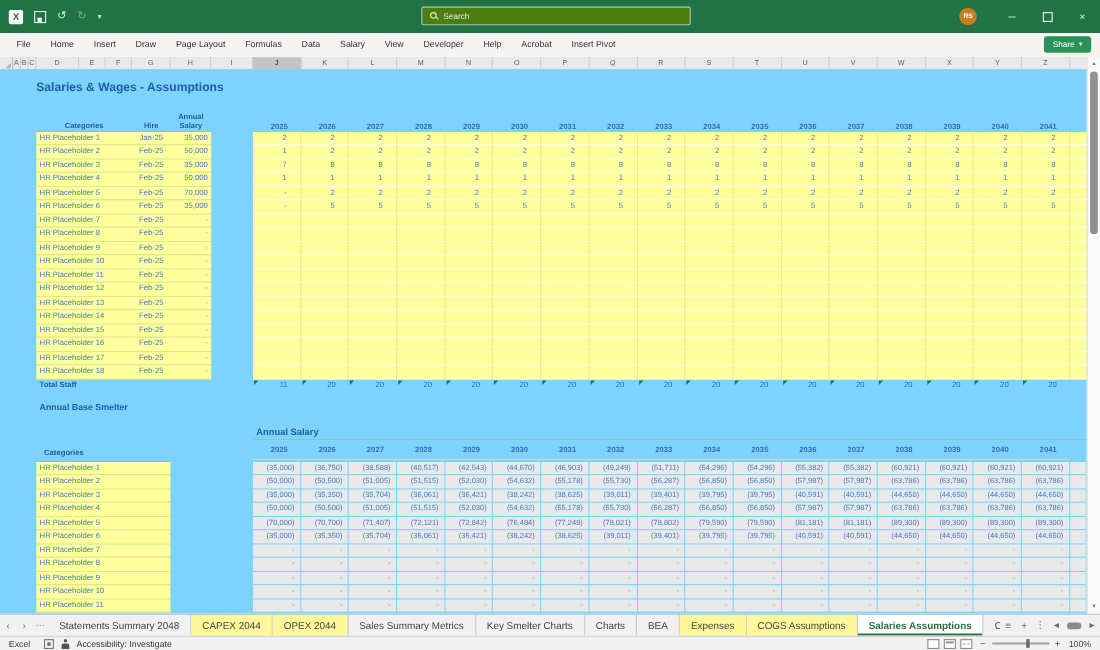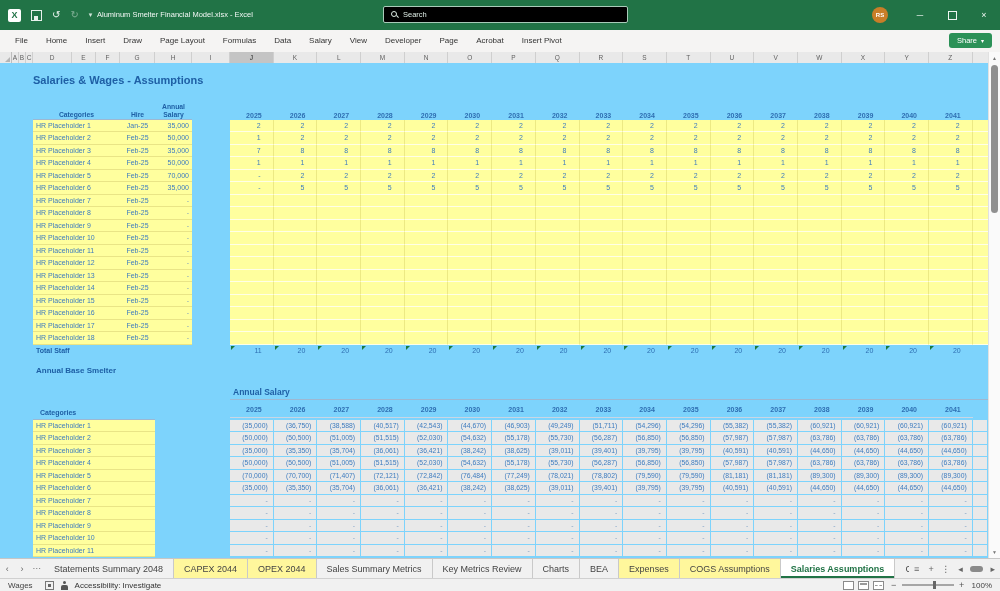--- a/index.html
+++ b/index.html
@@ -9,21 +9,21 @@
   
   #titlebar{position:absolute;top:0;left:0;right:0;height:30px;background:#217346;color:#fff;}
   .qat{position:absolute;left:8px;top:0;height:30px;display:flex;align-items:center;gap:10px;}
   .appicon{width:13px;height:13px;background:#fff;color:#217346;font-size:9px;font-weight:bold;display:flex;align-items:center;justify-content:center;border-radius:2px;}
   .saveicon{position:relative;width:9px;height:9px;border:1px solid #e8f1ec;display:inline-block;}
   .saveicon:after{content:"";position:absolute;left:2px;bottom:0;width:4px;height:4px;background:#e8f1ec;}
   .qglyph{font-size:10px;color:#eef5f1;line-height:30px;}
   .qglyph.dim{opacity:.45;}
   .qcaret{font-size:7px;color:#cfe3d8;}
   #wintitle{position:absolute;left:97px;top:0;height:30px;line-height:30px;font-size:7.5px;color:#f2f7f4;white-space:nowrap;}
-  #searchbox{position:absolute;left:383px;top:6px;width:245px;height:17px;background:#000000;border:1px solid #a9cbb9;border-radius:2px;display:flex;align-items:center;padding-left:7px;box-sizing:border-box;gap:5px;}
+  #searchbox{position:absolute;left:383px;top:6px;width:245px;height:17px;background:#4d7c0f;border:1px solid #a9cbb9;border-radius:2px;display:flex;align-items:center;padding-left:7px;box-sizing:border-box;gap:5px;}
   .mag{position:relative;width:7px;height:7px;display:inline-block;}
   .mag:before{content:"";position:absolute;left:0;top:0;width:4px;height:4px;border:1px solid #dcebe3;border-radius:50%;}
   .mag:after{content:"";position:absolute;left:5px;top:5px;width:3px;height:1px;background:#dcebe3;transform:rotate(45deg);}
   #searchbox span.stext{font-size:7.5px;color:#dcebe3;}
   #avatar{position:absolute;right:112px;top:7px;width:16px;height:16px;border-radius:50%;background:#c87e28;color:#fff;font-size:6px;font-weight:bold;display:flex;align-items:center;justify-content:center;}
   #winbtns{position:absolute;right:0;top:0;height:30px;display:flex;}
   #winbtns .wb{width:32px;height:30px;display:flex;align-items:center;justify-content:center;font-size:9px;color:#eef5f1;}
   .restbox{width:7px;height:7px;border:1px solid #eef5f1;display:inline-block;}
 
   
@@ -129,21 +129,20 @@
 <div id="app">
 
   <div id="titlebar">
     <div class="qat">
       <span class="appicon">X</span>
       <span class="saveicon"></span>
       <span class="qglyph">↺</span>
       <span class="qglyph dim">↻</span>
       <span class="qcaret">▾</span>
     </div>
-    <span id="wintitle">Aluminum Smelter Financial Model.xlsx  -  Excel</span>
     <div id="searchbox">
       <span class="mag"></span>
       <span class="stext">Search</span>
     </div>
     <div id="avatar">RS</div>
     <div id="winbtns">
       <span class="wb">─</span>
       <span class="wb">
           <span class="restbox"></span>
         </span>
@@ -156,21 +155,21 @@
         <div class="rtab">File</div>
         <div class="rtab">Home</div>
         <div class="rtab">Insert</div>
         <div class="rtab">Draw</div>
         <div class="rtab">Page Layout</div>
         <div class="rtab">Formulas</div>
         <div class="rtab">Data</div>
         <div class="rtab">Salary</div>
         <div class="rtab">View</div>
         <div class="rtab">Developer</div>
-        <div class="rtab">Page</div>
+        <div class="rtab">Help</div>
         <div class="rtab">Acrobat</div>
         <div class="rtab">Insert Pivot</div>
       </div>
     <div id="sharebtn">
       <span>Share</span>
       <span class="caret">▾</span>
     </div>
   </div>
 
   <div id="colheaders">
@@ -1017,38 +1016,38 @@
 
   <div id="tabbar">
     <span class="tnav">‹</span>
     <span class="tnav">›</span>
     <span class="tnav tdots">⋯</span>
     <div id="sheettabs">
         <div class="stab">Statements Summary 2048</div>
         <div class="stab yellow">CAPEX 2044</div>
         <div class="stab yellow">OPEX 2044</div>
         <div class="stab">Sales Summary Metrics</div>
-        <div class="stab">Key Metrics Review</div>
+        <div class="stab">Key Smelter Charts</div>
         <div class="stab">Charts</div>
         <div class="stab">BEA</div>
         <div class="stab yellow">Expenses</div>
         <div class="stab yellow">COGS Assumptions</div>
         <div class="stab active">Salaries Assumptions</div>
         <div class="stab clip">Cha</div>
       </div>
     <span class="tnav">≡</span>
     <span class="tnav">+</span>
     <span class="tnav">⋮</span>
     <span class="tnav">◂</span>
     <span class="hthumb"></span>
     <span class="tnav">▸</span>
   </div>
 
   <div id="statusbar">
-    <span id="ready">Wages</span>
+    <span id="ready">Excel</span>
     <span class="sicon macro"></span>
     <span class="sicon acc">
         <i class="head"></i>
         <i class="body"></i>
       </span>
     <span id="accText">Accessibility: Investigate</span>
     <div class="spacer"></div>
     <span class="view v1"></span>
     <span class="view v2"></span>
     <span class="view v3"></span>

